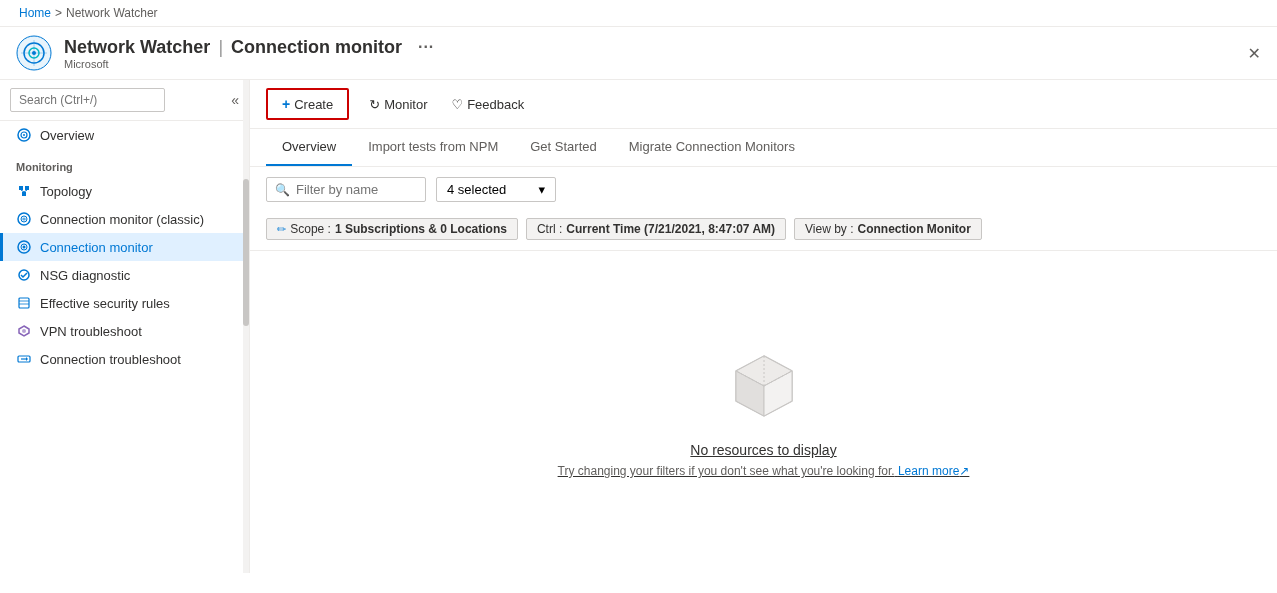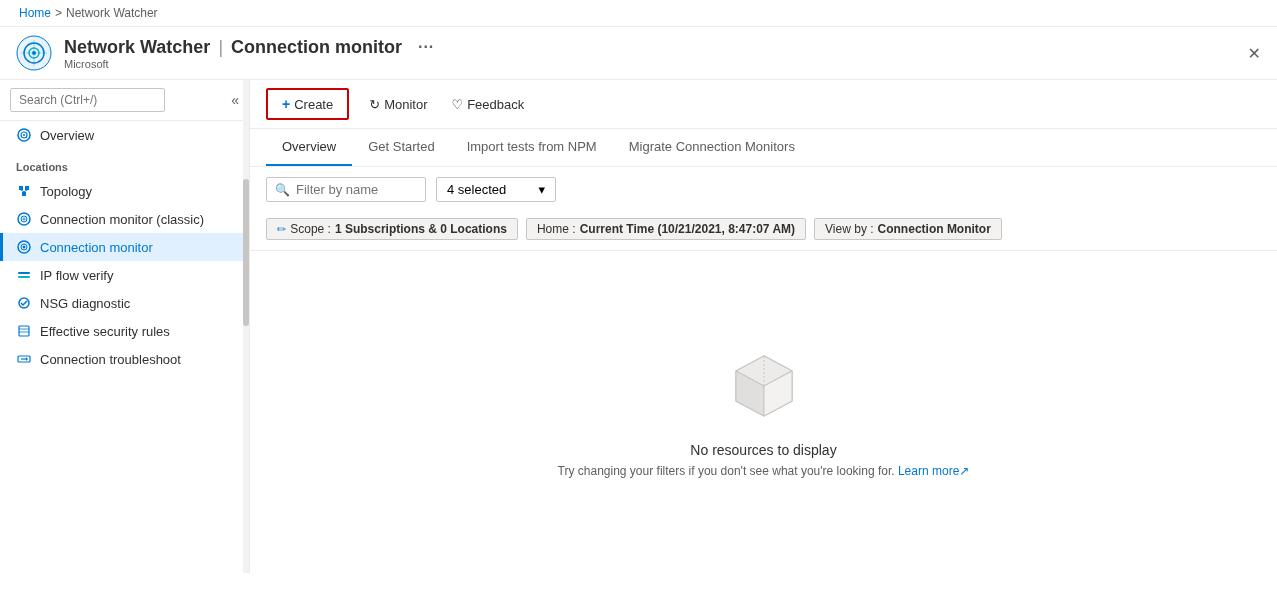--- a/index.html
+++ b/index.html
@@ -267,20 +267,21 @@
     }
 
     
     .empty-state {
       flex: 1;
       display: flex;
       flex-direction: column;
       align-items: center;
       justify-content: center;
       padding: 20px;
+      text-decoration: underline;
     }
     .cube-icon {
       width: 80px;
       height: 80px;
       margin-bottom: 16px;
     }
     .empty-title {
       font-size: 14px;
       color: #323130;
       margin-bottom: 6px;
@@ -340,21 +341,21 @@
       <span class="sidebar-icon icon-blue">
         <svg width="14" height="14" viewBox="0 0 14 14">
             <circle cx="7" cy="7" r="6" fill="none" stroke="#0078d4" stroke-width="1.5"></circle>
             <circle cx="7" cy="7" r="3" fill="none" stroke="#0078d4" stroke-width="1.2"></circle>
             <circle cx="7" cy="7" r="1" fill="#0078d4"></circle>
           </svg>
       </span>
       <span>Overview</span>
     </div>
 
-    <div class="sidebar-section-label">Locations</div>
+    <div class="sidebar-section-label">Monitoring</div>
 
     <div class="sidebar-item">
       <span class="sidebar-icon">
         <svg width="14" height="14" viewBox="0 0 14 14">
             <rect x="2" y="2" width="4" height="4" fill="#0078d4"></rect>
             <rect x="8" y="2" width="4" height="4" fill="#0078d4"></rect>
             <rect x="5" y="8" width="4" height="4" fill="#0078d4"></rect>
             <line x1="4" y1="6" x2="7" y2="8" stroke="#0078d4" stroke-width="1"></line>
             <line x1="10" y1="6" x2="7" y2="8" stroke="#0078d4" stroke-width="1"></line>
           </svg>
@@ -379,29 +380,20 @@
             <circle cx="7" cy="7" r="6" fill="none" stroke="#0078d4" stroke-width="1.5"></circle>
             <circle cx="7" cy="7" r="3" fill="#e8f4fc" stroke="#0078d4" stroke-width="1"></circle>
             <circle cx="7" cy="7" r="1.5" fill="#0078d4"></circle>
           </svg>
       </span>
       <span>Connection monitor</span>
     </div>
 
 
 
-    <div class="sidebar-item">
-      <span class="sidebar-icon">
-        <svg width="14" height="14" viewBox="0 0 14 14">
-            <rect x="1" y="4" width="12" height="2" rx="1" fill="#0078d4"></rect>
-            <rect x="1" y="8" width="12" height="2" rx="1" fill="#00b7c3"></rect>
-          </svg>
-      </span>
-      <span>IP flow verify</span>
-    </div>
 
     <div class="sidebar-item">
       <span class="sidebar-icon">
         <svg width="14" height="14" viewBox="0 0 14 14">
             <circle cx="7" cy="7" r="5" fill="none" stroke="#0078d4" stroke-width="1.5"></circle>
             <path d="M4 7 L6 9 L10 5" stroke="#0078d4" stroke-width="1.5" fill="none"></path>
           </svg>
       </span>
       <span>NSG diagnostic</span>
     </div>
@@ -411,20 +403,29 @@
       <span class="sidebar-icon">
         <svg width="14" height="14" viewBox="0 0 14 14">
             <rect x="2" y="2" width="10" height="10" rx="1" fill="none" stroke="#0078d4" stroke-width="1.2"></rect>
             <line x1="2" y1="5" x2="12" y2="5" stroke="#0078d4" stroke-width="0.8"></line>
             <line x1="2" y1="8" x2="12" y2="8" stroke="#0078d4" stroke-width="0.8"></line>
           </svg>
       </span>
       <span>Effective security rules</span>
     </div>
 
+    <div class="sidebar-item">
+      <span class="sidebar-icon">
+        <svg width="14" height="14" viewBox="0 0 14 14">
+            <polygon points="7,2 12,5 12,9 7,12 2,9 2,5" fill="none" stroke="#8764b8" stroke-width="1.5"></polygon>
+            <circle cx="7" cy="7" r="2" fill="#8764b8" opacity="0.6"></circle>
+          </svg>
+      </span>
+      <span>VPN troubleshoot</span>
+    </div>
 
 
     <div class="sidebar-item">
       <span class="sidebar-icon">
         <svg width="14" height="14" viewBox="0 0 14 14">
             <rect x="1" y="4" width="12" height="6" rx="1" fill="none" stroke="#0078d4" stroke-width="1.2"></rect>
             <line x1="4" y1="7" x2="10" y2="7" stroke="#0078d4" stroke-width="1.2"></line>
             <polygon points="9,5 11,7 9,9" fill="#0078d4"></polygon>
           </svg>
       </span>
@@ -448,44 +449,44 @@
         <span>Monitor</span>
       </button>
       <button class="btn-toolbar">
         <span style="font-size:13px;">♡</span>
         <span>Feedback</span>
       </button>
     </div>
 
     <div class="tabs">
       <div class="tab active">Overview</div>
+      <div class="tab">Import tests from NPM</div>
       <div class="tab">Get Started</div>
-      <div class="tab">Import tests from NPM</div>
       <div class="tab">Migrate Connection Monitors</div>
     </div>
 
     <div class="filter-bar">
       <div class="filter-input">
         <span style="color:#605e5c; font-size:12px;">🔍</span>
         <input type="text" placeholder="Filter by name" style="">
       </div>
       <button class="dropdown-btn">
         <span>4 selected</span>
         <span>▾</span>
       </button>
 
       <div class="filter-tags">
         <div class="filter-tag">
           <span style="color:#0078d4; font-size:11px;">✏</span>
           <span>Scope :</span>
           <strong>1 Subscriptions &amp; 0 Locations</strong>
         </div>
         <div class="filter-tag">
-          <span>Home :</span>
-          <strong>Current Time (10/21/2021, 8:47:07 AM)</strong>
+          <span>Ctrl :</span>
+          <strong>Current Time (7/21/2021, 8:47:07 AM)</strong>
         </div>
         <div class="filter-tag">
           <span>View by :</span>
           <strong>Connection Monitor</strong>
         </div>
       </div>
     </div>
 
     <div class="empty-state">
       <div class="cube-icon">

